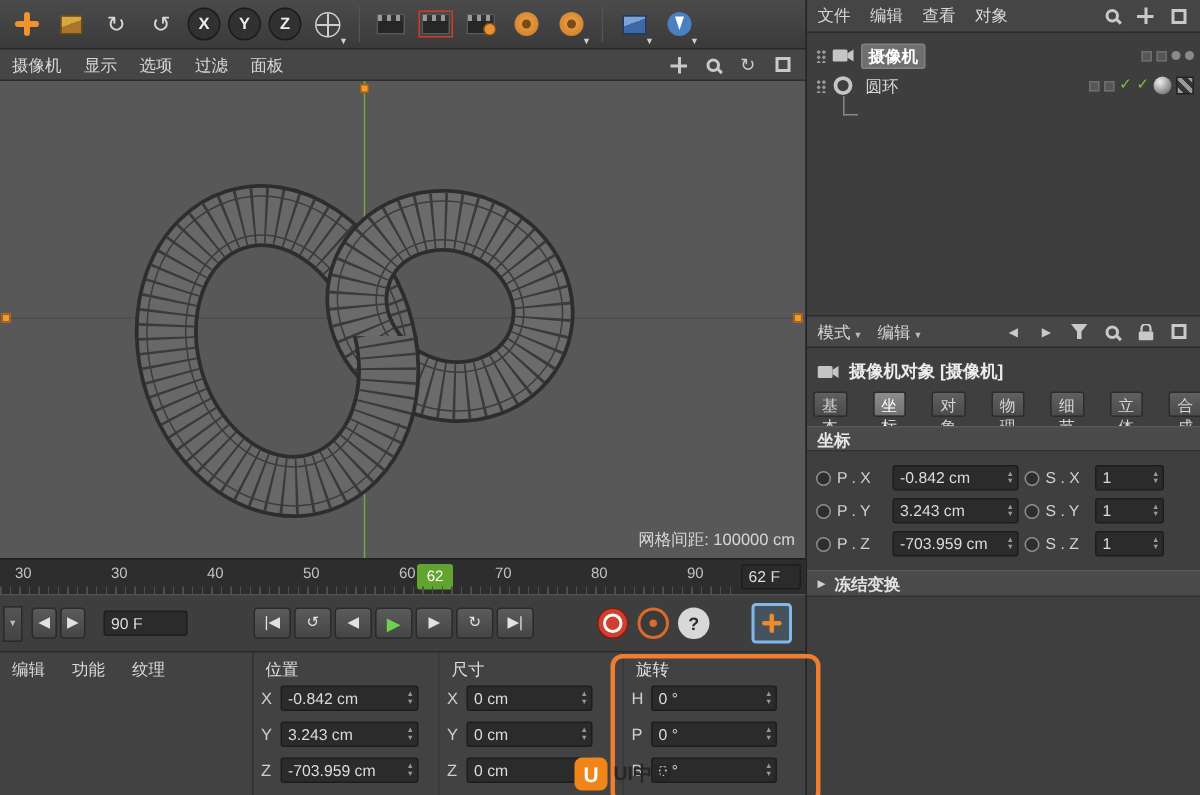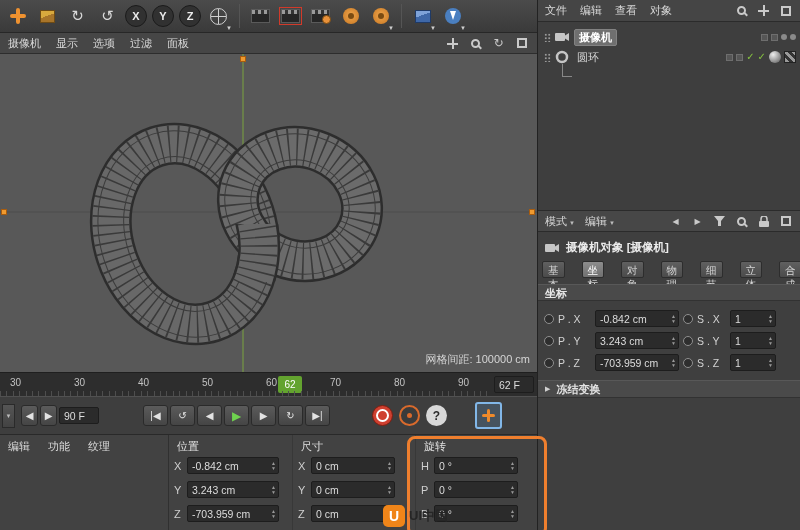--- a/index.html
+++ b/index.html
@@ -273,21 +273,21 @@
   <span class="playhead">62</span>
   <span class="fld cur-frame">
       <span class="fv">62 F</span>
     </span>
 </div>
 
 <div class="transport">
   <span class="t-drop">▼</span>
   <span class="btn sm" style="margin-left:6px">◀</span>
   <span class="btn sm">▶</span>
-  <span class="fld" style="width:40px;margin-left:0">
+  <span class="fld" style="width:56px;margin-left:10px">
       <span class="fv">90 F</span>
     </span>
 
   <span class="btn" style="margin-left:44px">|◀</span>
   <span class="btn">↺</span>
   <span class="btn">◀</span>
   <span class="btn play">▶</span>
   <span class="btn">▶</span>
   <span class="btn">↻</span>
   <span class="btn">▶|</span>

